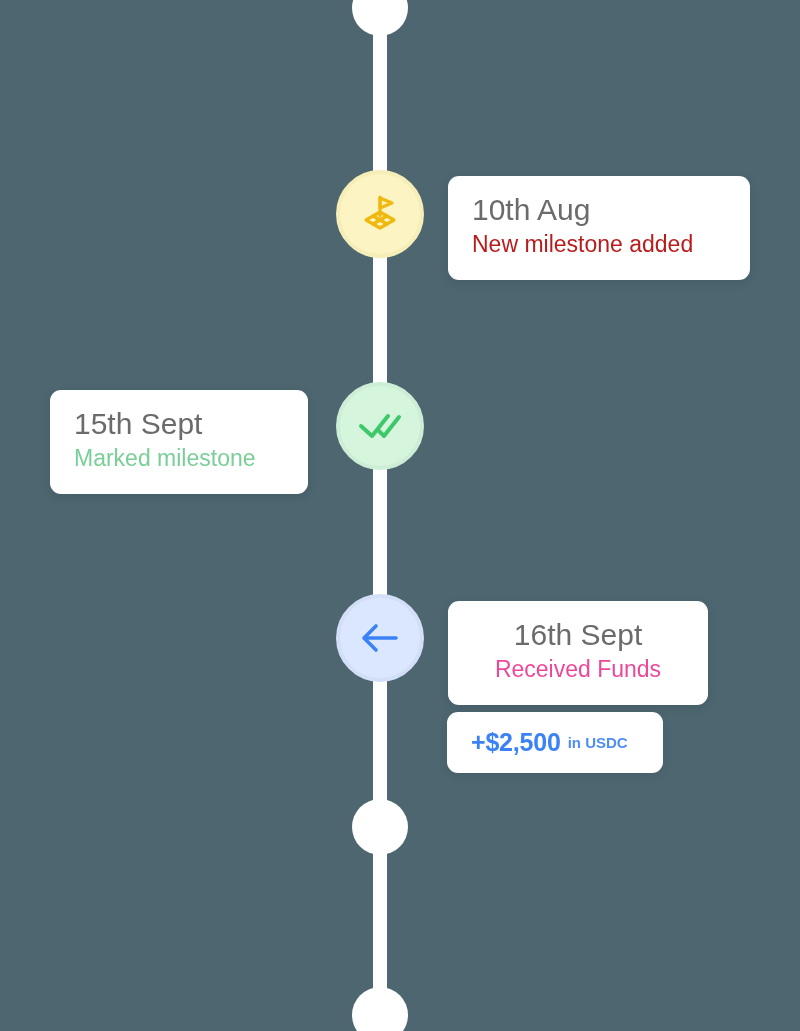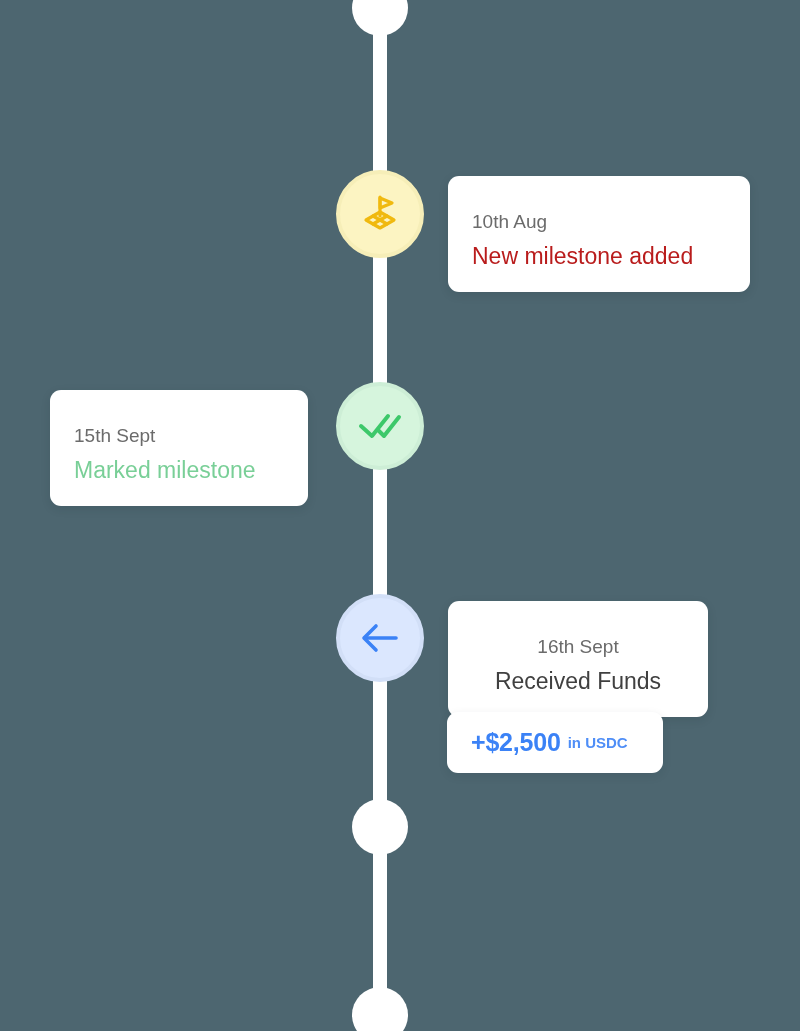--- a/index.html
+++ b/index.html
@@ -57,34 +57,33 @@
   .card {
     position: absolute;
     background: #ffffff;
     border-radius: 11px;
     box-sizing: border-box;
     box-shadow: 0 3px 10px rgba(20,40,50,0.13);
     padding: 17px 24px 19px 24px;
   }
   .card-date {
     color: #6b6b6b;
-    font-size: 19px;
+    font-size: 30px;
     line-height: 34px;
     font-weight: 400;
     white-space: nowrap;
-    margin-top: 12px;
   }
   .card-body {
     font-size: 23px;
     line-height: 34px;
     font-weight: 400;
   }
   .body-milestone { color: #b91c1c; }
   .body-complete  { color: #79cf97; }
-  .body-funds     { color: #404040; }
+  .body-funds     { color: #ec4899; }
 
   
   #card-milestone { left: 448px; top: 176px;  width: 302px; }
   #card-complete  { left: 50px;  top: 390px;  width: 258px; }
   #card-funds     { left: 448px; top: 601px;  width: 260px; text-align: center; }
 
   
   .pill {
     position: absolute;
     left: 447px;

